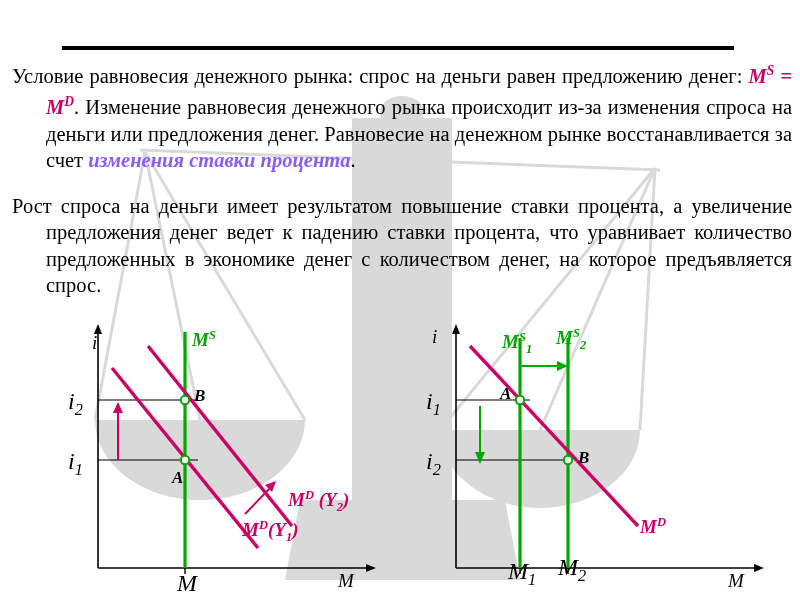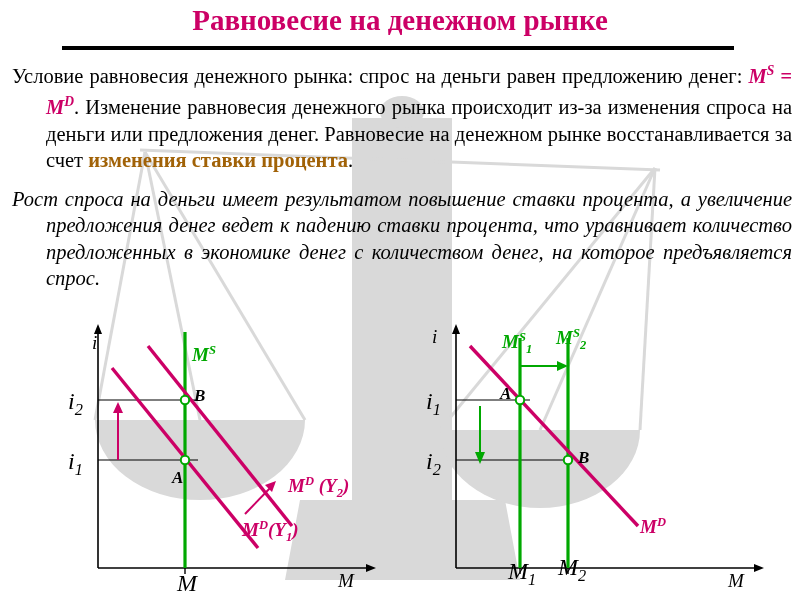--- a/index.html
+++ b/index.html
@@ -64,39 +64,40 @@
     width: 780px;
     z-index: 3;
     font-size: 20.5px;
     line-height: 26.5px;
   }
   .para {
     text-align: justify;
     text-indent: 0;
     margin: 0 0 0 0;
   }
-  .para + .para { margin-top: 12px; font-style: italic; }
+  .para + .para { margin-top: 19px; }
   .p-hang {
     padding-left: 34px;
     text-indent: -34px;
   }
   .mvar {
     font-style: italic;
     font-weight: bold;
     color: #CC0066;
   }
   .sup {
     font-size: 0.66em;
     vertical-align: super;
     font-style: italic;
     font-weight: bold;
   }
   .pink-bold-italic {
-    color: #a16207;
-    font-weight: bold;
+    color: #8b5cf6;
+    font-weight: bold;
+    font-style: italic;
   }
 
   
   .charts {
     position: absolute;
     top: 318px;
     left: 0;
     width: 800px;
     height: 282px;
     z-index: 3;
@@ -175,21 +176,20 @@
       <line x1="145" y1="152" x2="200" y2="420"></line>
       <line x1="145" y1="152" x2="95" y2="420"></line>
       <line x1="145" y1="152" x2="305" y2="420"></line>
 
       <line x1="655" y1="168" x2="540" y2="430"></line>
       <line x1="655" y1="168" x2="440" y2="430"></line>
       <line x1="655" y1="168" x2="640" y2="430"></line>
     </g>
   </svg>
 
-  <div class="title">Равновесие на денежном рынке</div>
   <div class="title-rule"></div>
 
   <div class="body-text">
     <p class="para p-hang">
       <span>Условие равновесия денежного рынка: спрос на деньги равен предложению денег: </span><span class="mvar"><i>M</i><span class="sup">S</span> = <i>M</i><span class="sup">D</span></span><span>. Изменение равновесия денежного рынка происходит из-за изменения спроса на деньги или предложения денег. Равновесие на денежном рынке восстанавливается за счет </span><span class="pink-bold-italic">изменения ставки процента</span><span>.</span>
     </p>
     <p class="para p-hang">Рост спроса на деньги имеет результатом повышение ставки процента, а увеличение предложения денег ведет к падению ставки процента, что уравнивает количество предложенных в экономике денег с количеством денег, на которое предъявляется спрос.</p>
   </div>
 
   <div class="charts">
@@ -231,23 +231,23 @@
         <line x1="145" y1="250" x2="145" y2="256" stroke="#000000" stroke-width="1.4"></line>
       </svg>
 
       <div class="axis-label" style="left:52px; top:14px;">i</div>
       <div class="axis-label" style="left:298px; top:252px;">M</div>
 
       <div class="tick-label" style="left:28px; top:70px;"><span>i</span><span class="sub">2</span></div>
       <div class="tick-label" style="left:28px; top:130px;"><span>i</span><span class="sub">1</span></div>
       <div class="tick-label" style="left:137px; top:252px;">M</div>
 
-      <div class="curve-label green" style="left:152px; top:25px;text-align:right;"><span>M</span><span class="sup">S</span></div>
-
-      <div class="curve-label pink" style="left:248px; top:156px;"><span>M</span><span class="sup">D</span><span> (Y</span><span class="sub">2</span><span>)</span></div>
+      <div class="curve-label green" style="left:152px; top:10px;text-align:right;"><span>M</span><span class="sup">S</span></div>
+
+      <div class="curve-label pink" style="left:248px; top:170px;"><span>M</span><span class="sup">D</span><span> (Y</span><span class="sub">2</span><span>)</span></div>
 
       <div class="curve-label pink" style="left:202px; top:200px;"><span>M</span><span class="sup">D</span><span>(Y</span><span class="sub">1</span><span>)</span></div>
 
       <div class="pt-label" style="left:154px; top:68px;">B</div>
       <div class="pt-label" style="left:132px; top:150px;">A</div>
     </div>
 
     <div class="chart" id="chart-right">
       <svg width="390" height="282" viewBox="0 0 390 282" xmlns="http://www.w3.org/2000/svg">
 

